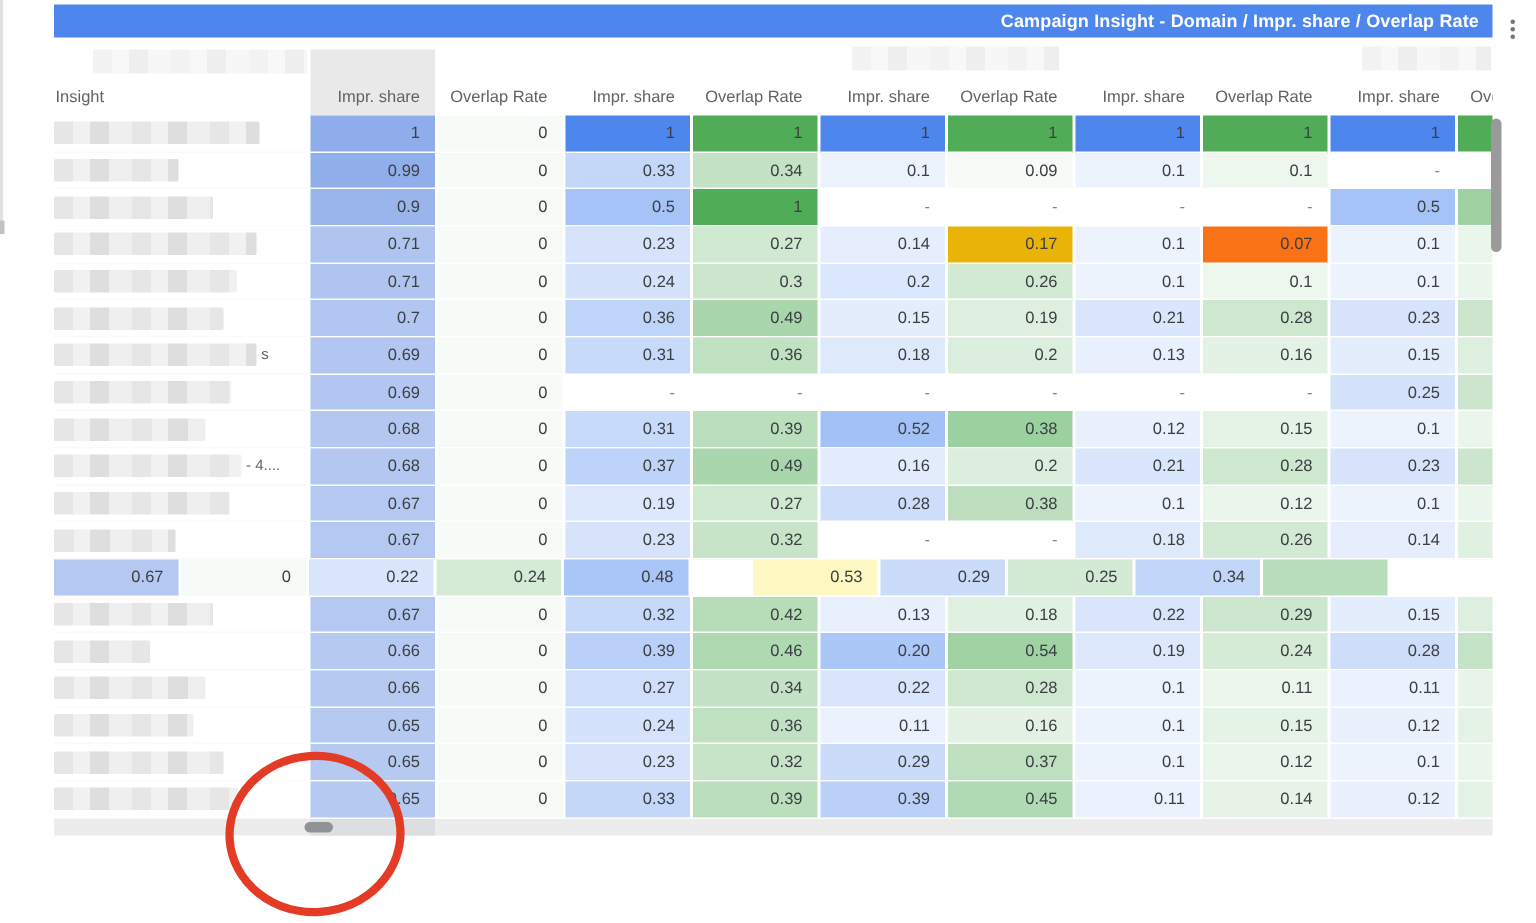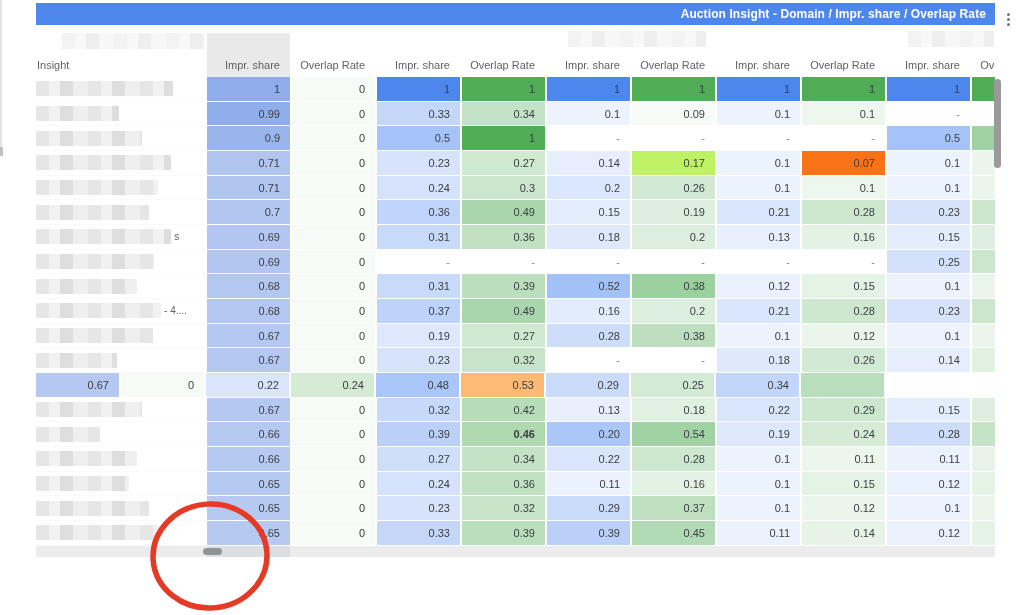--- a/index.html
+++ b/index.html
@@ -55,21 +55,21 @@
   
   .circle{position:absolute;left:148px;top:500px;z-index:10;pointer-events:none;}
 </style>
 </head>
 <body>
 
 <div class="leftline"></div>
 <div class="lefttick"></div>
 
 <div class="titlebar" style="background: rgb(77, 135, 238);">
-  <span class="title">Auction Insight - Domain / Impr. share / Overlap Rate</span>
+  <span class="title">Campaign Insight - Domain / Impr. share / Overlap Rate</span>
 </div>
 
 <div class="kebab">
   <i></i>
     <i></i>
     <i></i>
 </div>
 
 <div class="strip redactbg" style="left:62px;top:33px;width:143px;"></div>
 <div class="strip redactbg" style="left:568px;top:31px;width:138px;"></div>
@@ -139,21 +139,21 @@
       </div>
       <div class="row">
         <div class="ccell">
           <div class="redact redactbg" style="width: 80%;"></div>
         </div>
         <div class="vcell" style="background: rgb(175, 197, 240); color: rgb(60, 64, 67);">0.71</div>
         <div class="vcell" style="background: rgb(246, 251, 247); color: rgb(60, 64, 67);">0</div>
         <div class="vcell" style="background: rgb(214, 227, 251); color: rgb(60, 64, 67);">0.23</div>
         <div class="vcell" style="background: rgb(208, 233, 209); color: rgb(60, 64, 67);">0.27</div>
         <div class="vcell" style="background: rgb(230, 238, 253); color: rgb(60, 64, 67);">0.14</div>
-        <div class="vcell" style="background: #bef264; color: rgb(60, 64, 67);">0.17</div>
+        <div class="vcell" style="background: #eab308; color: rgb(60, 64, 67);">0.17</div>
         <div class="vcell" style="background: rgb(237, 243, 253); color: rgb(60, 64, 67);">0.1</div>
         <div class="vcell" style="background: #f97316; color: rgb(60, 64, 67);">0.07</div>
         <div class="vcell" style="background: rgb(237, 243, 253); color: rgb(60, 64, 67);">0.1</div>
         <div class="vcell" style="background: rgb(234, 245, 235);"></div>
       </div>
       <div class="row">
         <div class="ccell">
           <div class="redact redactbg" style="width: 72%;"></div>
         </div>
         <div class="vcell" style="background: rgb(175, 197, 240); color: rgb(60, 64, 67);">0.71</div>
@@ -273,21 +273,21 @@
         <div class="vcell" style="background: rgb(210, 233, 211); color: rgb(60, 64, 67);">0.26</div>
         <div class="vcell" style="background: rgb(230, 238, 253); color: rgb(60, 64, 67);">0.14</div>
         <div class="vcell" style="background: rgb(224, 240, 225);"></div>
       </div>
       <div class="row">
         <div class="vcell" style="background: rgb(180, 200, 241); color: rgb(60, 64, 67);">0.67</div>
         <div class="vcell" style="background: rgb(246, 251, 247); color: rgb(60, 64, 67);">0</div>
         <div class="vcell" style="background: rgb(216, 229, 251); color: rgb(60, 64, 67);">0.22</div>
         <div class="vcell" style="background: rgb(213, 235, 214); color: rgb(60, 64, 67);">0.24</div>
         <div class="vcell" style="background: rgb(170, 197, 247); color: rgb(60, 64, 67);">0.48</div>
-        <div class="vcell" style="background: #fdba74; color: rgb(60, 64, 67);">0.53</div>
+        <div class="vcell" style="background: #fef9c3; color: rgb(60, 64, 67); margin-left: 41px;">0.53</div>
         <div class="vcell" style="background: rgb(203, 220, 250); color: rgb(60, 64, 67);">0.29</div>
         <div class="vcell" style="background: rgb(211, 234, 213); color: rgb(60, 64, 67);">0.25</div>
         <div class="vcell" style="background: rgb(194, 214, 249); color: rgb(60, 64, 67);">0.34</div>
         <div class="vcell" style="background: rgb(185, 222, 187);"></div>
       </div>
       <div class="row">
         <div class="ccell">
           <div class="redact redactbg" style="width: 63%;"></div>
         </div>
         <div class="vcell" style="background: rgb(180, 200, 241); color: rgb(60, 64, 67);">0.67</div>
@@ -301,21 +301,21 @@
         <div class="vcell" style="background: rgb(228, 237, 252); color: rgb(60, 64, 67);">0.15</div>
         <div class="vcell" style="background: rgb(222, 239, 223);"></div>
       </div>
       <div class="row">
         <div class="ccell">
           <div class="redact redactbg" style="width: 38%;"></div>
         </div>
         <div class="vcell" style="background: rgb(181, 201, 241); color: rgb(60, 64, 67);">0.66</div>
         <div class="vcell" style="background: rgb(246, 251, 247); color: rgb(60, 64, 67);">0</div>
         <div class="vcell" style="background: rgb(186, 208, 248); color: rgb(60, 64, 67);">0.39</div>
-        <div class="vcell" style="background: rgb(175, 217, 177); color: rgb(60, 64, 67); font-weight: bold;">0.46</div>
+        <div class="vcell" style="background: rgb(175, 217, 177); color: rgb(60, 64, 67);">0.46</div>
         <div class="vcell" style="background: rgb(171, 199, 247); color: rgb(60, 64, 67);">0.20</div>
         <div class="vcell" style="background: rgb(161, 210, 164); color: rgb(60, 64, 67);">0.54</div>
         <div class="vcell" style="background: rgb(221, 232, 252); color: rgb(60, 64, 67);">0.19</div>
         <div class="vcell" style="background: rgb(213, 235, 214); color: rgb(60, 64, 67);">0.24</div>
         <div class="vcell" style="background: rgb(205, 221, 250); color: rgb(60, 64, 67);">0.28</div>
         <div class="vcell" style="background: rgb(197, 228, 199);"></div>
       </div>
       <div class="row">
         <div class="ccell">
           <div class="redact redactbg" style="width: 60%;"></div>

